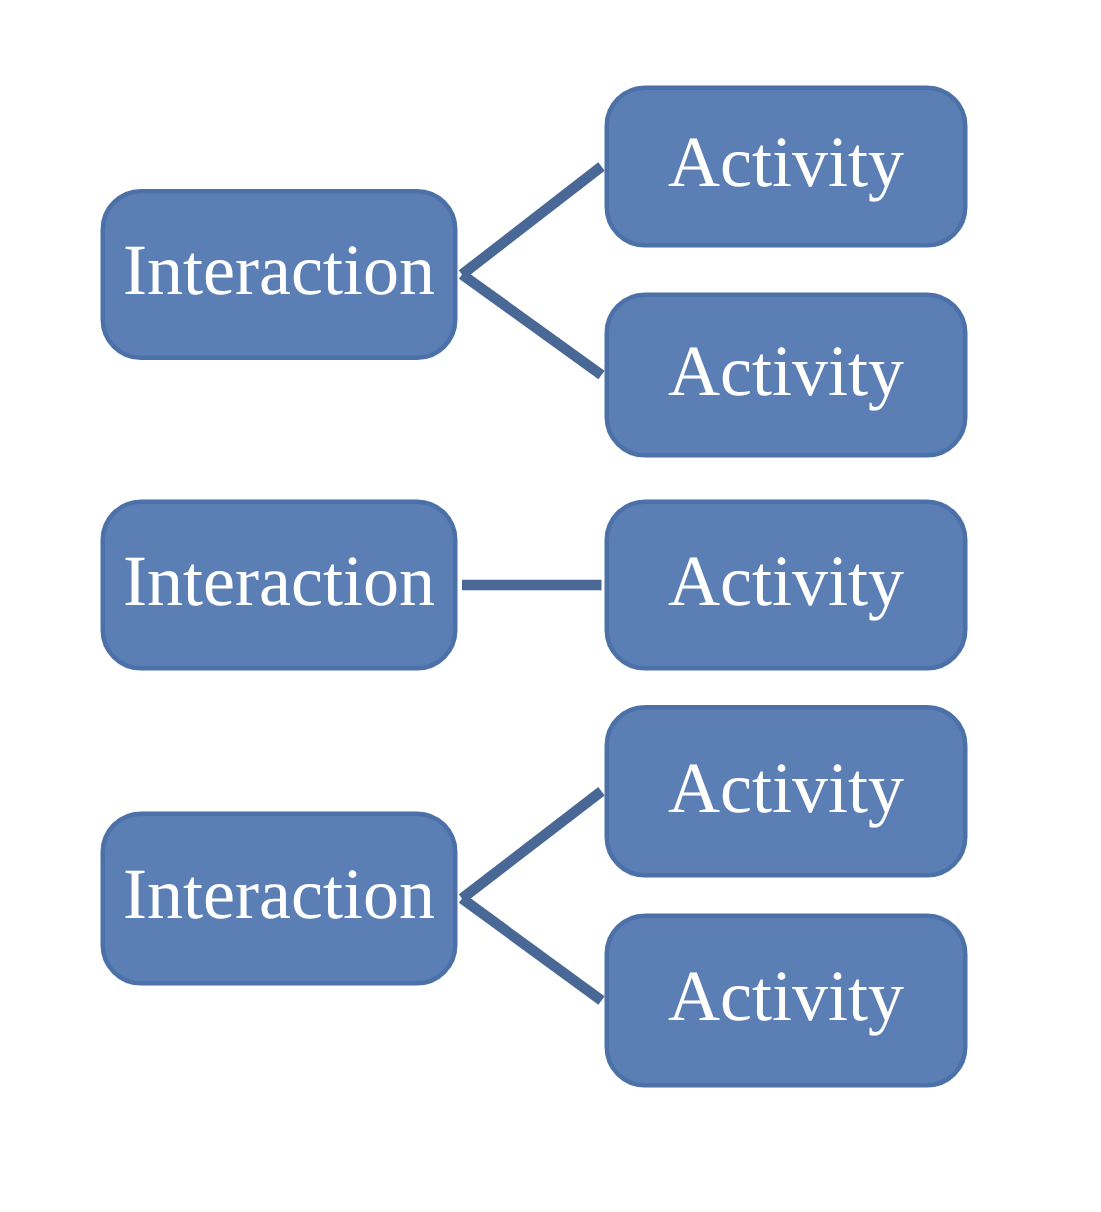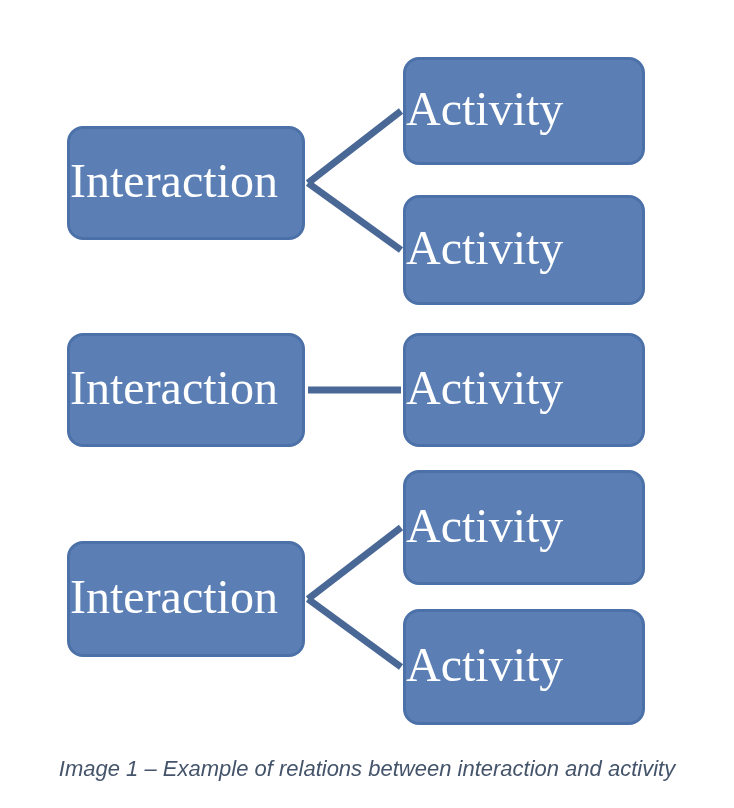--- a/index.html
+++ b/index.html
@@ -25,23 +25,24 @@
   }
   .connector {
     stroke: var(--connector, #4a6896);
     stroke-width: 7;
   }
   .node {
     position: absolute;
     box-sizing: border-box;
     background: var(--box-fill, #5b7fb5);
     border: 3px solid var(--box-border, #4b71a8);
-    border-radius: 16px;
+    border-radius: 27px;
     display: flex;
     align-items: center;
+    justify-content: center;
     z-index: 1;
   }
   .node-label {
     font-family: "Liberation Serif", serif;
     font-size: 48px;
     color: var(--box-text, #ffffff);
     white-space: nowrap;
     line-height: 1;
     padding-bottom: 4px;
   }
@@ -95,17 +96,14 @@
   <div class="node" style="left:67px; top:541px; width:238px; height:116px;">
     <span class="node-label">Interaction</span>
   </div>
   <div class="node" style="left:403px; top:470px; width:242px; height:115px;">
     <span class="node-label">Activity</span>
   </div>
   <div class="node" style="left:403px; top:609px; width:242px; height:116px;">
     <span class="node-label">Activity</span>
   </div>
 
-  <div class="caption">
-    <span class="caption-text">Image 1 – Example of relations between interaction and activity</span>
-  </div>
 
 </div>
 
 </body></html>

